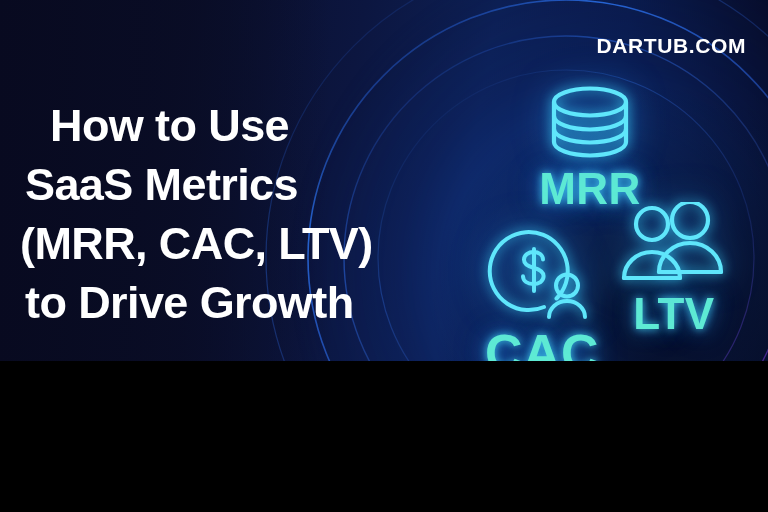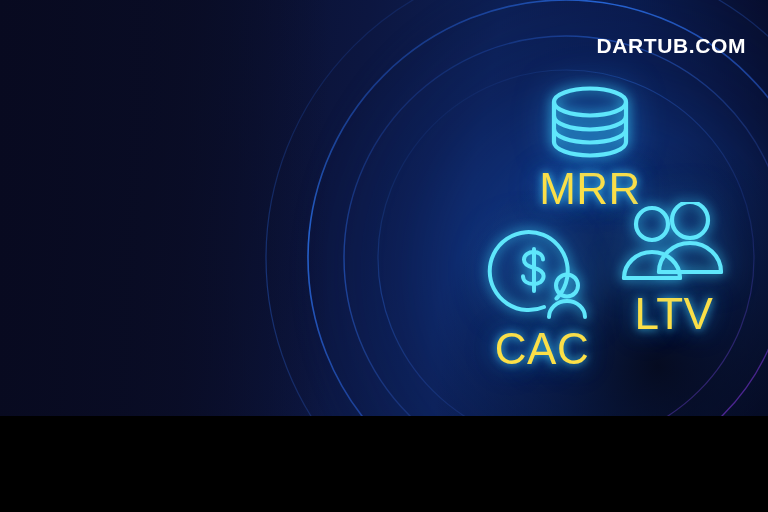--- a/index.html
+++ b/index.html
@@ -3,21 +3,21 @@
 <meta charset="utf-8">
 <style>
   html, body {
     margin: 0;
     padding: 0;
     background: #000;
   }
   #banner {
     position: relative;
     width: 768px;
-    height: 416px;
+    height: 361px;
     overflow: hidden;
     font-family: "Liberation Sans", sans-serif;
     background: #0a0e27;
   }
 
   
   .bg-base {
     position: absolute;
     inset: 0;
     background: linear-gradient(100deg,
@@ -78,32 +78,32 @@
   .metric {
     position: absolute;
     text-align: center;
   }
   .metric .glyph {
     display: block;
     filter: drop-shadow(0 0 6px rgba(60,215,255,0.85)) drop-shadow(0 0 16px rgba(40,160,255,0.55));
   }
   .metric .label {
     display: block;
-    font-weight: normal;
+    font-weight: bold;
     letter-spacing: 0.5px;
-    color: #fde047;
+    color: #5eead4;
     text-shadow: 0 0 8px rgba(70,220,255,0.9), 0 0 20px rgba(40,150,255,0.65), 0 0 34px rgba(30,110,230,0.45);
     line-height: 1;
   }
 
   #metric-mrr { left: 70px; top: 25px; width: 180px; }
   #metric-mrr .label { font-size: 44px; margin-top: 4px; }
 
   #metric-cac { left: 22px; top: 165px; width: 180px; }
-  #metric-cac .label { font-size: 44px; margin-top: 2px; }
+  #metric-cac .label { font-size: 52px; margin-top: 2px; }
 
   #metric-ltv { left: 164px; top: 142px; width: 160px; }
   #metric-ltv .label { font-size: 44px; margin-top: 2px; }
 
   
   .headline {
     position: absolute;
     left: 20px;
     top: 96px;
     width: 400px;
@@ -167,20 +167,26 @@
       </linearGradient>
     </defs>
     <circle cx="566" cy="258" r="258" fill="none" stroke="url(#arcGrad)" stroke-width="1.6"></circle>
     <circle cx="566" cy="258" r="222" fill="none" stroke="url(#arcGrad2)" stroke-width="1.4"></circle>
     <circle cx="566" cy="258" r="188" fill="none" stroke="url(#arcGrad3)" stroke-width="1.2"></circle>
     <circle cx="566" cy="258" r="300" fill="none" stroke="url(#arcGrad2)" stroke-width="1.2" opacity="0.7"></circle>
   </svg>
 
   <div class="brand">DARTUB.COM</div>
 
+  <div class="headline">
+    <span class="line line-1">How to Use</span>
+    <span class="line line-2">SaaS Metrics</span>
+    <span class="line line-3">(MRR, CAC, LTV)</span>
+    <span class="line line-4">to Drive Growth</span>
+  </div>
 
   <div class="cluster">
 
     <div class="metric" id="metric-mrr">
       <span class="glyph">
         <svg width="94" height="74" viewBox="0 0 94 74" fill="none" stroke="#5fe6fb" stroke-width="4.2" stroke-linecap="round" stroke-linejoin="round">
           <ellipse cx="47" cy="17" rx="36" ry="13.5"></ellipse>
           <path d="M11 17 V 57"></path>
           <path d="M83 17 V 57"></path>
           <path d="M11 57 a36 13.5 0 0 0 72 0"></path>

